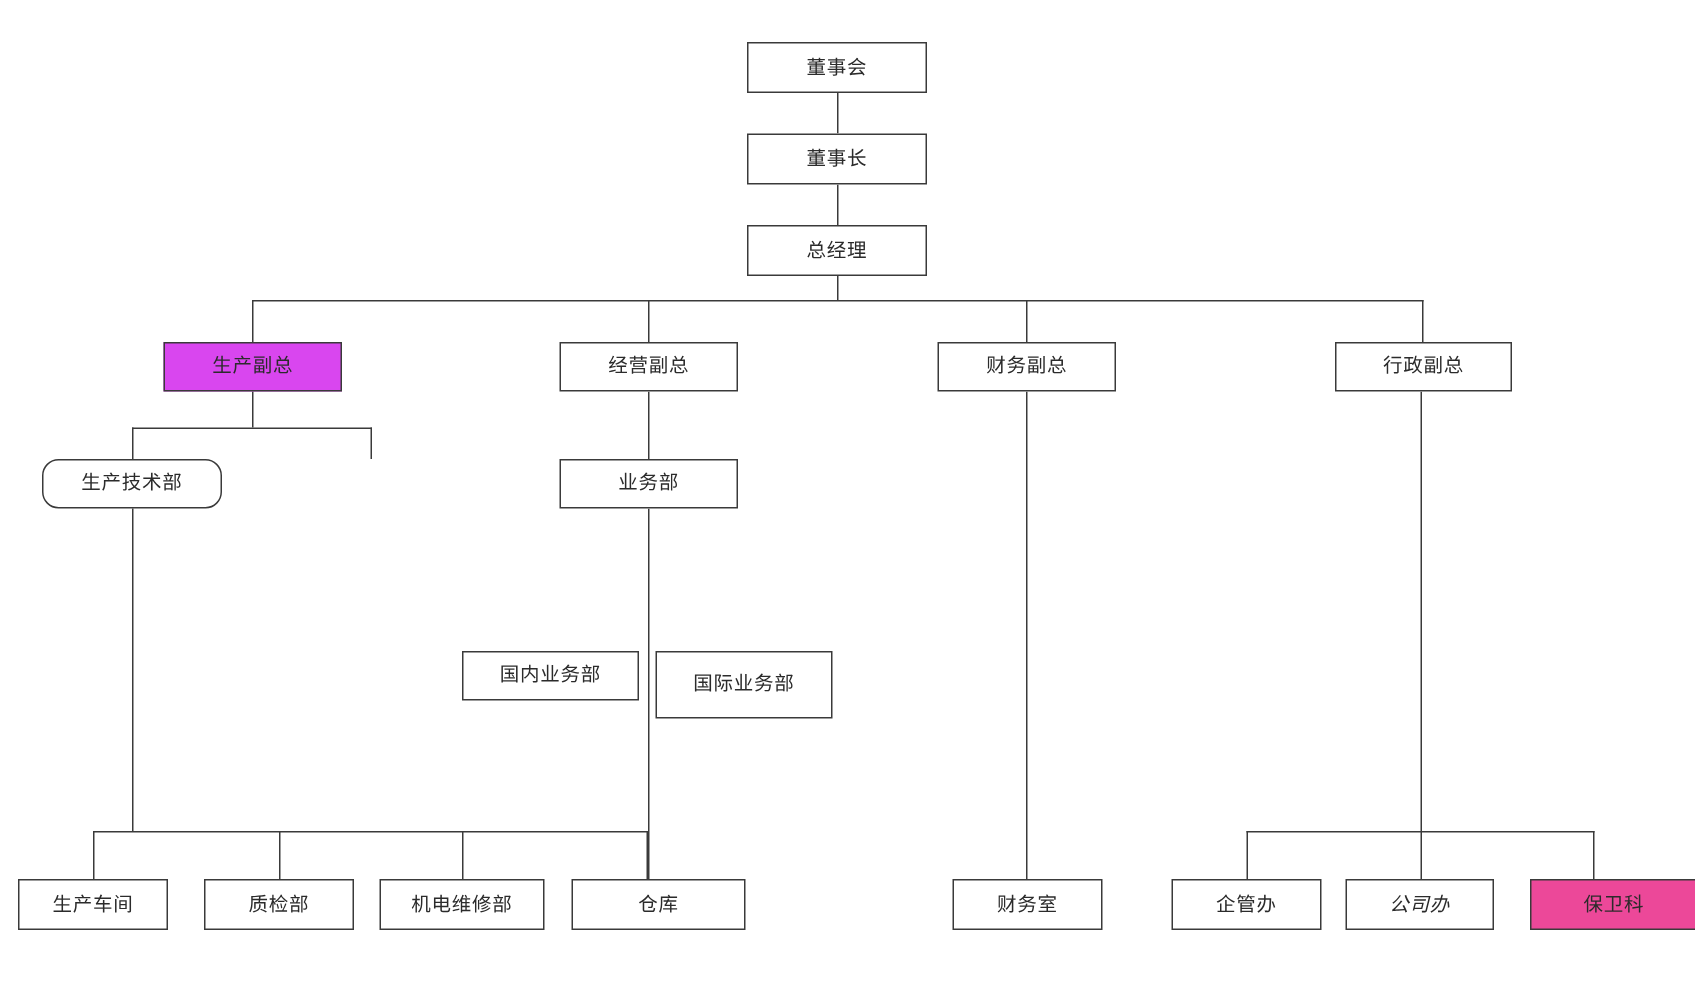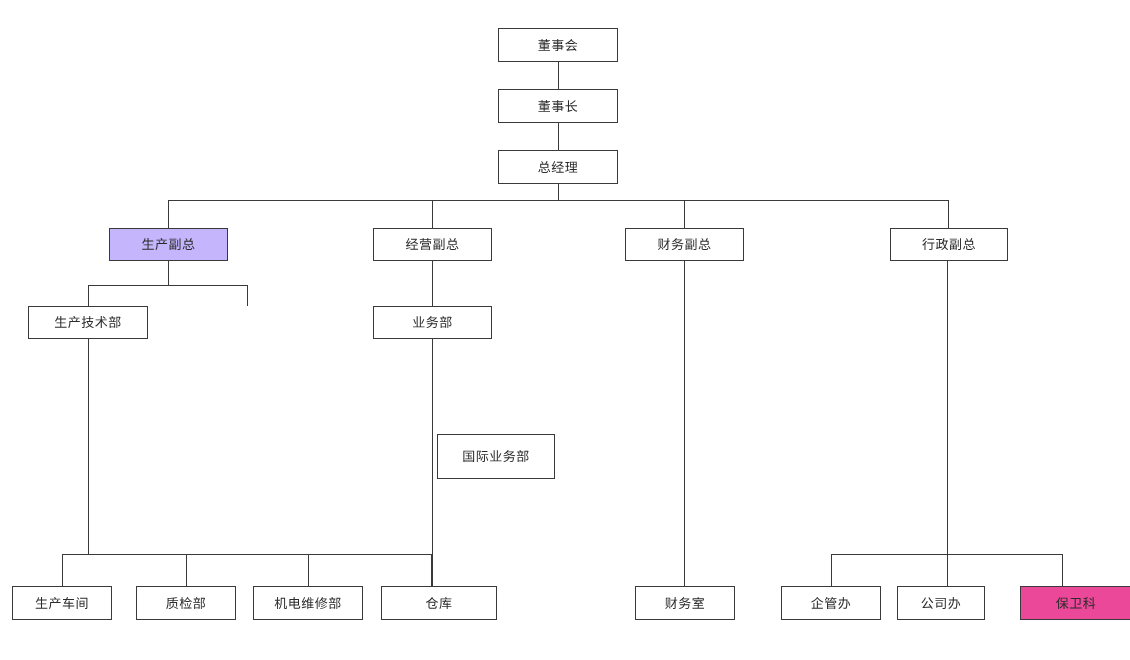--- a/index.html
+++ b/index.html
@@ -67,28 +67,29 @@
     <div class="org-line v" style="left: 431px; top: 554px; height: 32px; background: rgb(58, 58, 58);"></div>
     <div class="org-line v" style="left: 684px; top: 261px; height: 325px; background: rgb(58, 58, 58);"></div>
     <div class="org-line v" style="left: 947px; top: 261px; height: 293px; background: rgb(58, 58, 58);"></div>
     <div class="org-line h" style="left: 831px; top: 554px; width: 232px; background: rgb(58, 58, 58);"></div>
     <div class="org-line v" style="left: 831px; top: 554px; height: 32px; background: rgb(58, 58, 58);"></div>
     <div class="org-line v" style="left: 947px; top: 554px; height: 32px; background: rgb(58, 58, 58);"></div>
     <div class="org-line v" style="left: 1062px; top: 554px; height: 32px; background: rgb(58, 58, 58);"></div>
     <div class="org-box" style="left: 498px; top: 28px; width: 120px; height: 34px; border-color: rgb(58, 58, 58); background: rgb(255, 255, 255); color: rgb(43, 43, 43);">董事会</div>
     <div class="org-box" style="left: 498px; top: 89px; width: 120px; height: 34px; border-color: rgb(58, 58, 58); background: rgb(255, 255, 255); color: rgb(43, 43, 43);">董事长</div>
     <div class="org-box" style="left: 498px; top: 150px; width: 120px; height: 34px; border-color: rgb(58, 58, 58); background: rgb(255, 255, 255); color: rgb(43, 43, 43);">总经理</div>
-    <div class="org-box" style="left: 109px; top: 228px; width: 119px; height: 33px; border-color: rgb(58, 58, 58); background: #c4b5fd; color: rgb(43, 43, 43);">生产副总</div>
+    <div class="org-box" style="left: 109px; top: 228px; width: 119px; height: 33px; border-color: rgb(58, 58, 58); background: #d946ef; color: rgb(43, 43, 43);">生产副总</div>
     <div class="org-box" style="left: 373px; top: 228px; width: 119px; height: 33px; border-color: rgb(58, 58, 58); background: rgb(255, 255, 255); color: rgb(43, 43, 43);">经营副总</div>
     <div class="org-box" style="left: 625px; top: 228px; width: 119px; height: 33px; border-color: rgb(58, 58, 58); background: rgb(255, 255, 255); color: rgb(43, 43, 43);">财务副总</div>
     <div class="org-box" style="left: 890px; top: 228px; width: 118px; height: 33px; border-color: rgb(58, 58, 58); background: rgb(255, 255, 255); color: rgb(43, 43, 43);">行政副总</div>
-    <div class="org-box" style="left: 28px; top: 306px; width: 120px; height: 33px; border-color: rgb(58, 58, 58); background: rgb(255, 255, 255); color: rgb(43, 43, 43);">生产技术部</div>
+    <div class="org-box" style="left: 28px; top: 306px; width: 120px; height: 33px; border-color: rgb(58, 58, 58); background: rgb(255, 255, 255); color: rgb(43, 43, 43); border-radius: 11px;">生产技术部</div>
     <div class="org-box" style="left: 373px; top: 306px; width: 119px; height: 33px; border-color: rgb(58, 58, 58); background: rgb(255, 255, 255); color: rgb(43, 43, 43);">业务部</div>
+    <div class="org-box" style="left: 308px; top: 434px; width: 118px; height: 33px; border-color: rgb(58, 58, 58); background: rgb(255, 255, 255); color: rgb(43, 43, 43);">国内业务部</div>
     <div class="org-box" style="left: 437px; top: 434px; width: 118px; height: 45px; border-color: rgb(58, 58, 58); background: rgb(255, 255, 255); color: rgb(43, 43, 43);">国际业务部</div>
     <div class="org-box" style="left: 12px; top: 586px; width: 100px; height: 34px; border-color: rgb(58, 58, 58); background: rgb(255, 255, 255); color: rgb(43, 43, 43);">生产车间</div>
     <div class="org-box" style="left: 136px; top: 586px; width: 100px; height: 34px; border-color: rgb(58, 58, 58); background: rgb(255, 255, 255); color: rgb(43, 43, 43);">质检部</div>
     <div class="org-box" style="left: 253px; top: 586px; width: 110px; height: 34px; border-color: rgb(58, 58, 58); background: rgb(255, 255, 255); color: rgb(43, 43, 43);">机电维修部</div>
     <div class="org-box" style="left: 381px; top: 586px; width: 116px; height: 34px; border-color: rgb(58, 58, 58); background: rgb(255, 255, 255); color: rgb(43, 43, 43);">仓库</div>
     <div class="org-box" style="left: 635px; top: 586px; width: 100px; height: 34px; border-color: rgb(58, 58, 58); background: rgb(255, 255, 255); color: rgb(43, 43, 43);">财务室</div>
     <div class="org-box" style="left: 781px; top: 586px; width: 100px; height: 34px; border-color: rgb(58, 58, 58); background: rgb(255, 255, 255); color: rgb(43, 43, 43);">企管办</div>
-    <div class="org-box" style="left: 897px; top: 586px; width: 88px; height: 34px; border-color: rgb(58, 58, 58); background: rgb(255, 255, 255); color: rgb(43, 43, 43);">公司办</div>
+    <div class="org-box" style="left: 897px; top: 586px; width: 99px; height: 34px; border-color: rgb(58, 58, 58); background: rgb(255, 255, 255); color: rgb(43, 43, 43); font-style: italic;">公司办</div>
     <div class="org-box" style="left: 1020px; top: 586px; width: 112px; height: 34px; border-color: rgb(58, 58, 58); background: #ec4899; color: rgb(43, 43, 43);">保卫科</div>
   </div>
 
 </body></html>

